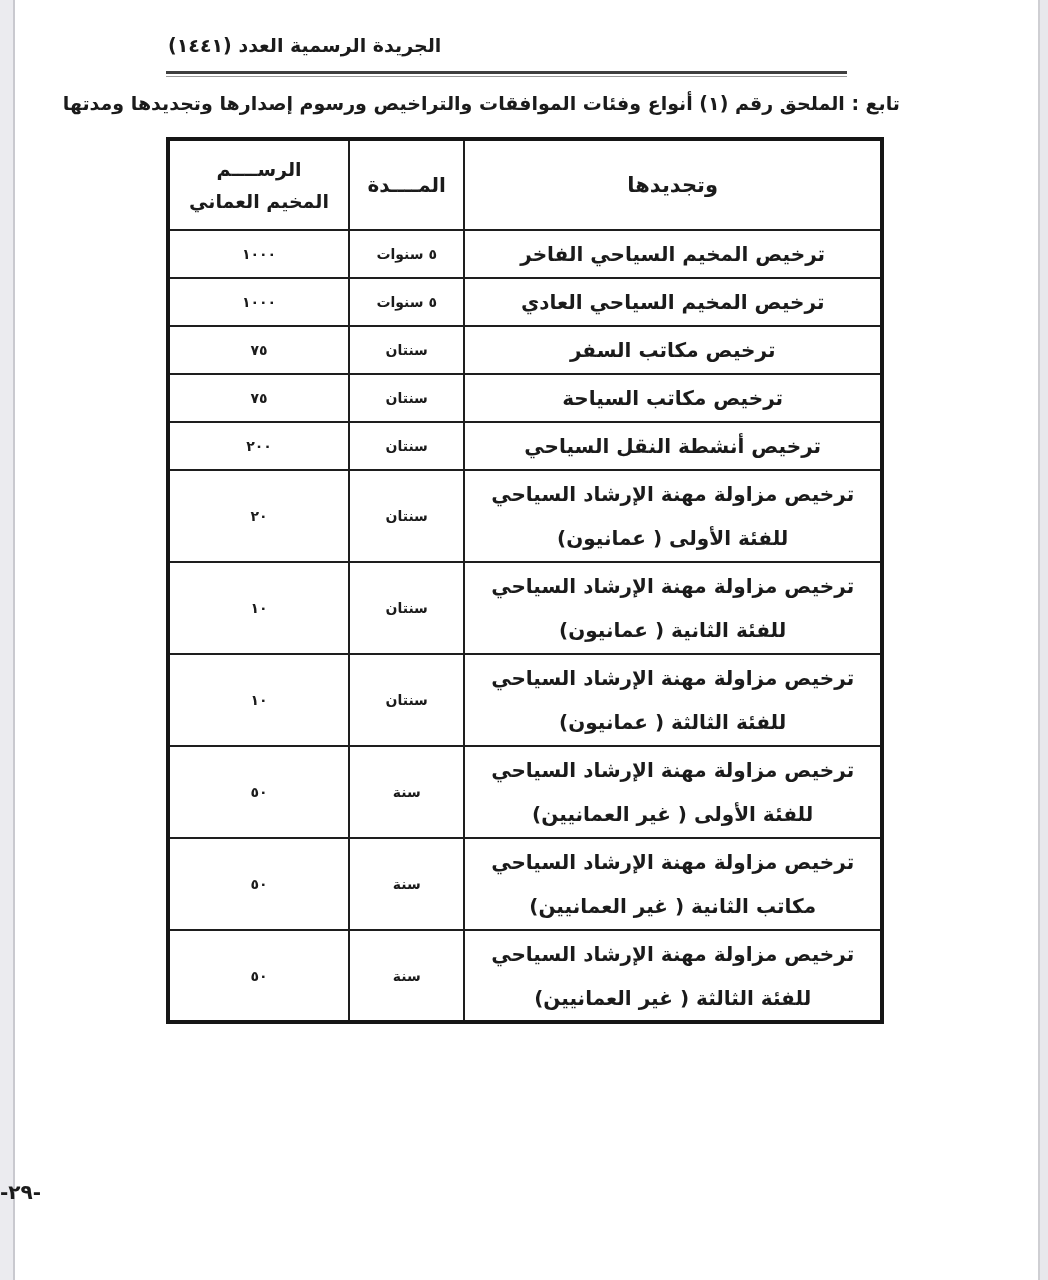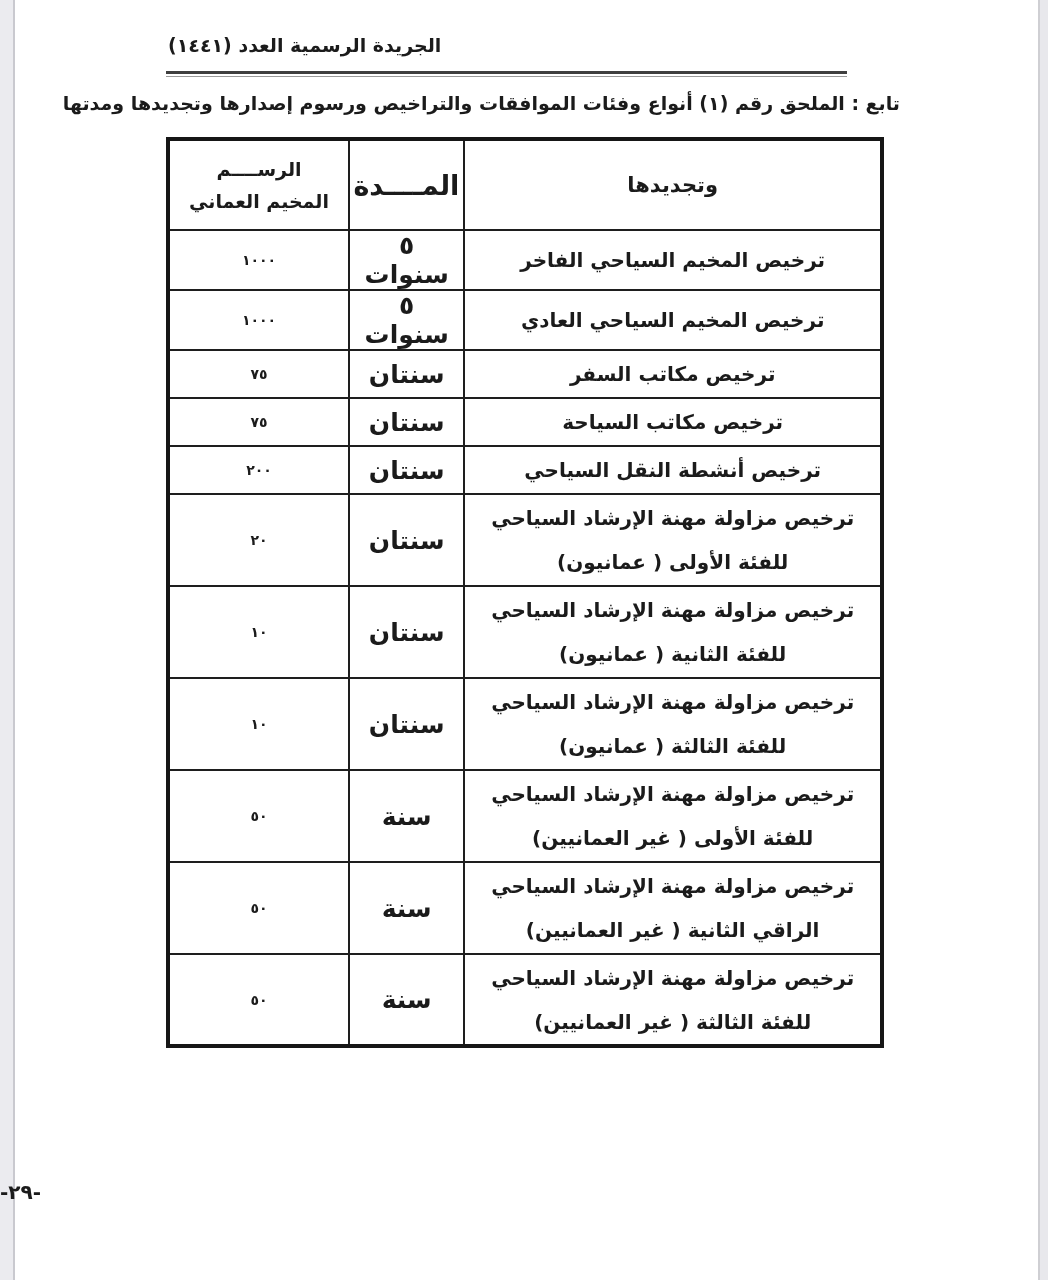--- a/index.html
+++ b/index.html
@@ -46,25 +46,25 @@
     padding:0 4px;
     overflow:hidden;
   }
   tr.hdr{height:91px;}
   tr.single{height:48px;}
   tr.tall{height:92px;}
   .col-type{width:413px;}
   .col-dur{width:114px;}
   .col-fee{width:179px;}
   th.type-h{font-size:21px;}
-  th.dur-h{font-size:27px;}
+  th.dur-h{font-size:20px;}
   th.fee-h{font-size:19px;line-height:32px;}
   td.type-c{font-size:20px;}
   td.type-c .l{line-height:44px;}
-  td.dur-c{font-size:25px;}
+  td.dur-c{font-size:14px;}
   td.fee-c{font-size:14px;letter-spacing:1px;}
   .page-number{
     position:absolute;left:0;top:1180px;width:1048px;
     text-align:left;font-size:20px;font-weight:bold;
     direction:rtl;
   }
 </style>
 </head>
 <body>
 
@@ -157,21 +157,21 @@
         <td class="type-c">
           <div class="l">ترخيص مزاولة مهنة الإرشاد السياحي</div>
           <div class="l">للفئة الأولى ( غير العمانيين)</div>
         </td>
         <td class="dur-c">سنة</td>
         <td class="fee-c">٥٠</td>
       </tr>
       <tr class="tall">
         <td class="type-c">
           <div class="l">ترخيص مزاولة مهنة الإرشاد السياحي</div>
-          <div class="l">الراقي الثانية ( غير العمانيين)</div>
+          <div class="l">مكاتب الثانية ( غير العمانيين)</div>
         </td>
         <td class="dur-c">سنة</td>
         <td class="fee-c">٥٠</td>
       </tr>
       <tr class="tall">
         <td class="type-c">
           <div class="l">ترخيص مزاولة مهنة الإرشاد السياحي</div>
           <div class="l">للفئة الثالثة ( غير العمانيين)</div>
         </td>
         <td class="dur-c">سنة</td>

